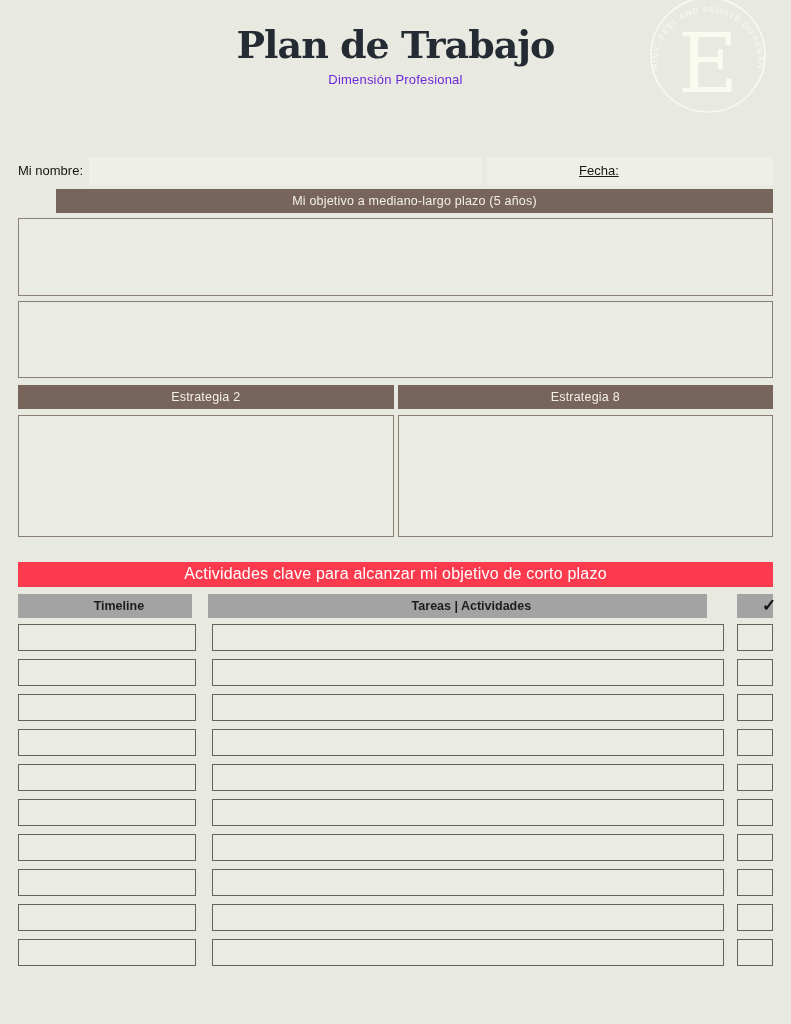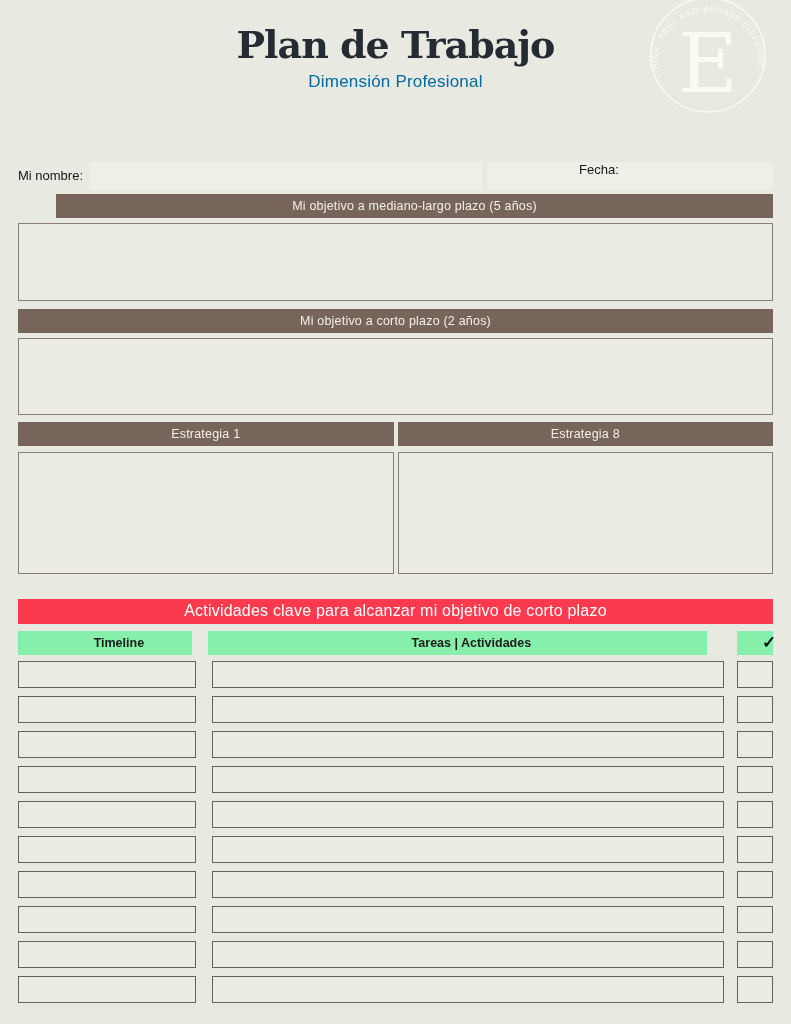--- a/index.html
+++ b/index.html
@@ -19,23 +19,23 @@
   .header { text-align: center; padding-top: 24px; }
   .title {
     font-family: "DejaVu Serif", "Liberation Serif", serif;
     font-weight: 700;
     font-size: 38px;
     letter-spacing: -1px;
     color: #242b33;
     line-height: 1.1;
   }
   .subtitle {
-    font-size: 17px;
+    font-size: 13px;
     letter-spacing: 0.2px;
-    color: #0369a1;
+    color: #6d28d9;
     margin-top: 6px;
   }
 
   
   .logo { position: absolute; top: 0; right: 8px; width: 150px; height: 116px; }
   .logo svg { display: block; }
 
   
   .name-row {
     margin-top: 70px;
@@ -46,22 +46,23 @@
   .field-label { font-size: 13px; color: #15151300; color: #161614; white-space: nowrap; }
   .input-band {
     height: 28px;
     background: #eef0e7;
     border-radius: 1px;
   }
   .name-band { flex: 1; margin-left: 6px; margin-right: 5px; }
   .date-band {
     width: 286px;
     display: flex;
-    align-items: flex-start;
+    align-items: center;
     padding-left: 92px;
+    text-decoration: underline;
   }
 
   
   .bar {
     background: #77655b;
     color: #f3f0ea;
     height: 24px;
     display: flex;
     align-items: center;
     justify-content: center;
@@ -89,21 +90,21 @@
     display: flex;
     align-items: center;
     justify-content: center;
     font-size: 16px;
     letter-spacing: 0.2px;
   }
 
   
   .table-header { display: flex; margin-top: 7px; height: 24px; }
   .th {
-    background: #86efac;
+    background: #a3a3a3;
     color: #1d1d1b;
     display: flex;
     align-items: center;
     justify-content: center;
     font-size: 12.5px;
     font-weight: 600;
     padding-left: 28px;
   }
   .th-timeline { width: 178px; margin-right: 16px; }
   .th-tasks { width: 513px; margin-right: 30px; }
@@ -147,26 +148,25 @@
     <span class="field-label">Mi nombre:</span>
     <div class="input-band name-band"></div>
     <div class="input-band date-band">
       <span class="field-label">Fecha:</span>
     </div>
   </div>
 
   <div class="bar first">Mi objetivo a mediano-largo plazo (5 años)</div>
   <div class="writing-box box-lg"></div>
 
-  <div class="bar bar-2">Mi objetivo a corto plazo (2 años)</div>
   <div class="writing-box box-lg" style="height:77px"></div>
 
   <div class="strategy-row">
     <div class="strategy-col">
-      <div class="bar">Estrategia 1</div>
+      <div class="bar">Estrategia 2</div>
       <div class="writing-box strategy-box"></div>
     </div>
     <div class="strategy-col">
       <div class="bar">Estrategia 8</div>
       <div class="writing-box strategy-box"></div>
     </div>
   </div>
 
   <div class="activities-bar">Actividades clave para alcanzar mi objetivo de corto plazo</div>
 

